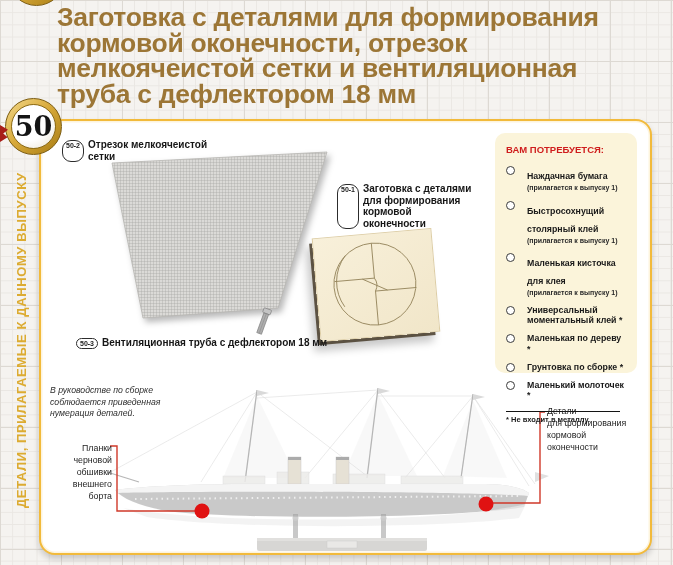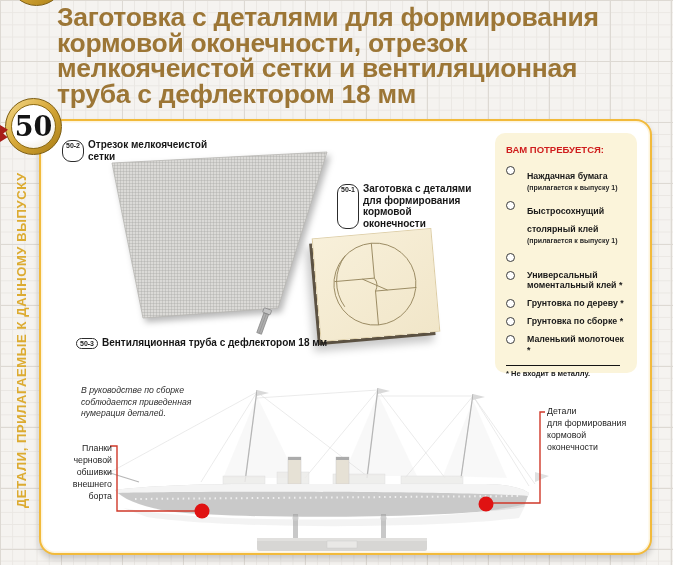--- a/index.html
+++ b/index.html
@@ -102,21 +102,21 @@
   .need-note{ font-size:7px; font-weight:bold; line-height:9px; color:#2a2a2a; }
   .need-footnote{
     margin-top:10px; width:114px; border-top:1.2px solid #141414;
     padding-top:3px; font-size:7.5px; font-weight:bold; color:#1a1a1a;
   }
 
   
   .numbering-note{
     left:50px; top:385px; width:135px;
     font-style:italic; font-size:8.7px; line-height:11.5px;
-    color:#2e2e2e; white-space:pre-line; z-index:7;margin-left:31px;
+    color:#2e2e2e; white-space:pre-line; z-index:7;
   }
 
   
   .wood-board{
     left:316px; top:233px; width:120px; height:104px;
     background:linear-gradient(145deg,#f8f0da 0%,#f1e6c9 100%);
     border:1px solid #ddcda4;
     transform:rotate(-5deg);
     box-shadow:-4px 4px 0 -1px rgba(72,60,42,.85), -7px 9px 9px rgba(0,0,0,.22);
     z-index:4;
@@ -273,29 +273,32 @@
       <div class="need-note">(прилагается к выпуску 1)</div></span>
     </li>
     <li class="need-item">
       <span class="need-ring"></span>
       <span><span class="need-name">Быстросохнущий
 столярный клей</span>
       <div class="need-note">(прилагается к выпуску 1)</div></span>
     </li>
     <li class="need-item">
       <span class="need-ring"></span>
+      <span><span class="need-name">Маленькая кисточка
+для клея</span>
+      <div class="need-note">(прилагается к выпуску 1)</div></span>
     </li>
     <li class="need-item">
       <span class="need-ring"></span>
       <span class="need-name">Универсальный
 моментальный клей *</span>
     </li>
     <li class="need-item">
       <span class="need-ring"></span>
-      <span class="need-name">Грунтовка по дереву *</span>
+      <span class="need-name">Маленькая по дереву *</span>
     </li>
     <li class="need-item">
       <span class="need-ring"></span>
       <span class="need-name">Грунтовка по сборке *</span>
     </li>
     <li class="need-item">
       <span class="need-ring"></span>
       <span class="need-name">Маленький молоточек *</span>
     </li>
   </ul>

